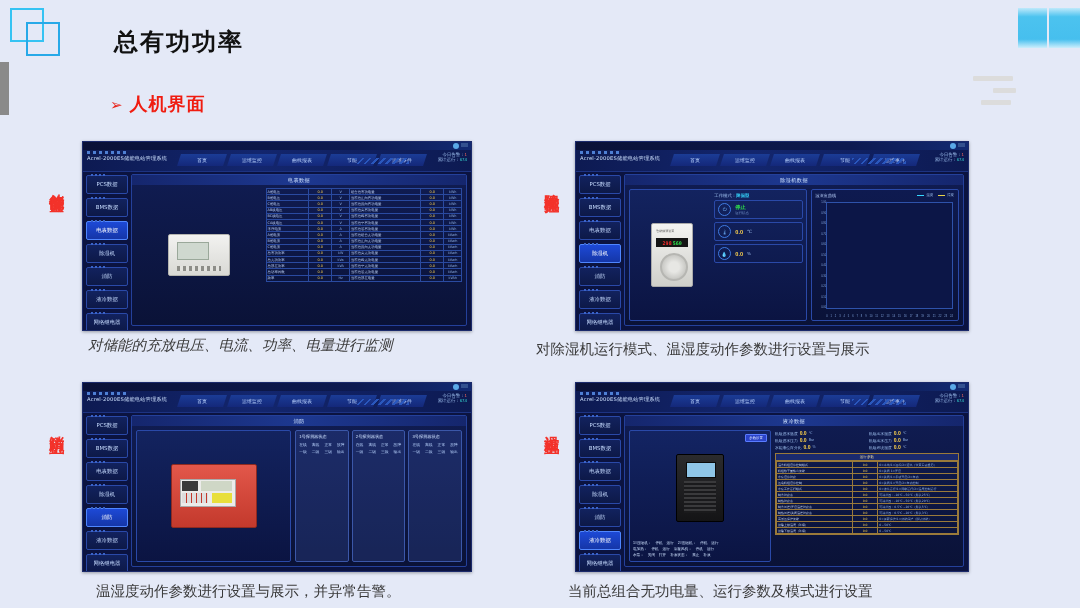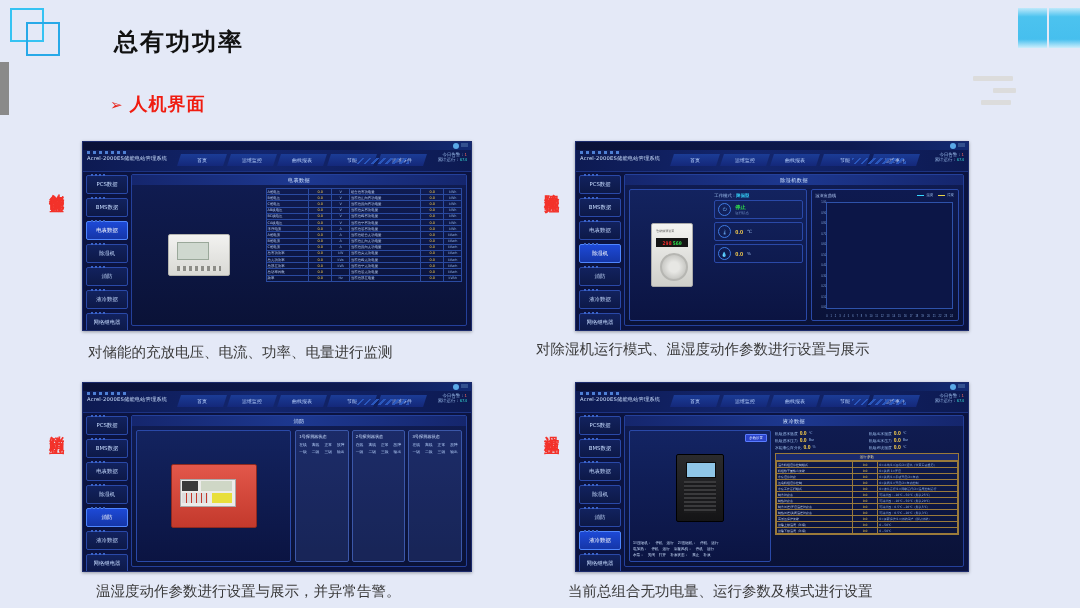--- a/index.html
+++ b/index.html
@@ -396,21 +396,21 @@
                   <td class="v">0.0</td>
                   <td class="u">kVAh</td>
                 </tr>
               </tbody>
             </table>
         </div>
       </div>
     </div>
   </div>
 </div>
-<div class="caption" style="left:88px;top:343px;">对储能的充放电压、电流、功率、电量进行监测</div>
+<div class="caption" style="left:88px;top:336px;font-style:italic;">对储能的充放电压、电流、功率、电量进行监测</div>
 
 <div class="shot" style="left:575px;top:141px;width:392px;height:188px;">
   <div class="topbar">
     <span class="avatar"></span>
     <span class="uname"></span>
   </div>
   <div class="nav">
     <div class="brand">
       <span class="dots"></span>
       <span class="bt">Acrel-2000ES储能电站管理系统</span>

